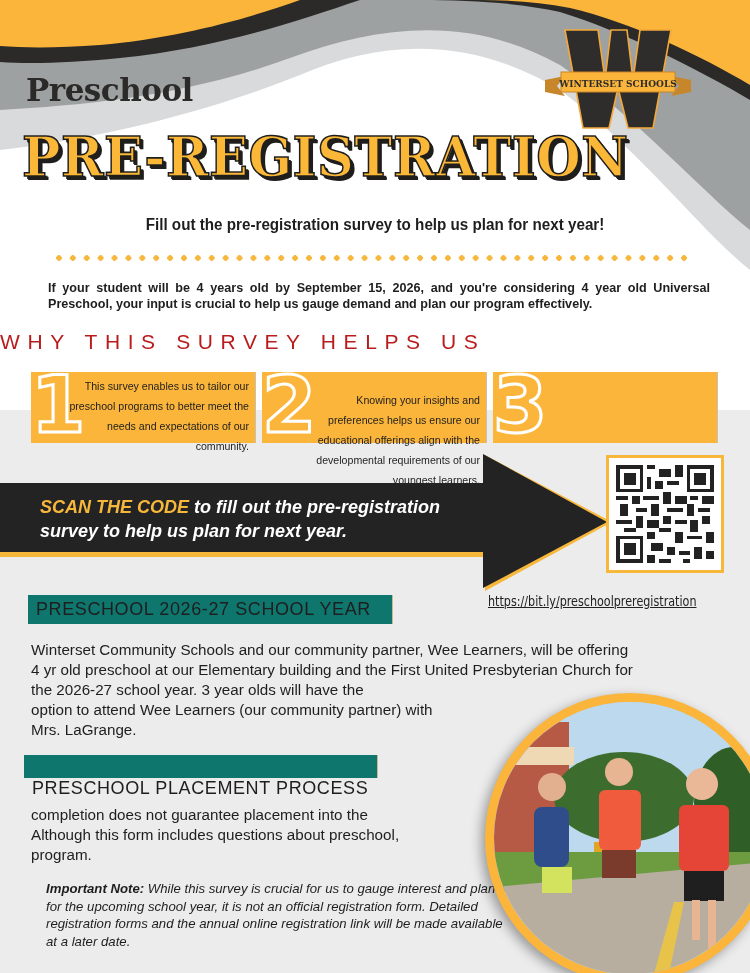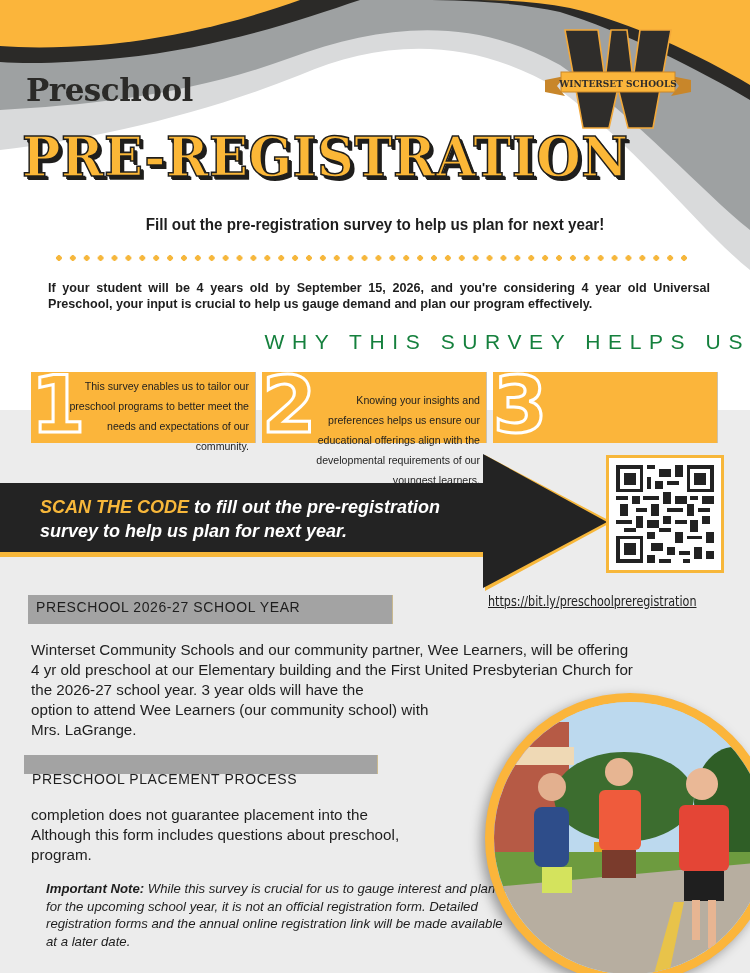--- a/index.html
+++ b/index.html
@@ -41,22 +41,22 @@
       background-image: radial-gradient(circle, #f6b73c 2.6px, transparent 3px);
       background-size: 13.9px 8px; background-repeat: repeat-x;
     }
     .intro {
       position: absolute; left: 48px; top: 280px; width: 662px;
       font-size: 12.6px; line-height: 16px; color: #1e1e1e;
       text-align: justify; text-align-last: left;
       font-weight: bold;
     }
     .why {
-      position: absolute; left: 0; top: 330px; width: 750px; text-align: right;
-      font-size: 21px; letter-spacing: 7.6px; color: #15803d; font-weight: normal;
+      position: absolute; left: 0; top: 330px; width: 750px; text-align: left;
+      font-size: 21px; letter-spacing: 7.6px; color: #b91c1c; font-weight: normal;
     }
     .card {
       position: absolute; top: 372px; height: 71px; background: #fbb53b;
       border-right: 1px solid #c9c1b1;
     }
     .card .num {
       position: absolute; left: 0; top: -6px;
       font-family: "DejaVu Sans", sans-serif; font-weight: bold; font-size: 78px;
       color: #fbb53b; -webkit-text-stroke: 3px #ffffff; line-height: 1;
     }
@@ -78,22 +78,22 @@
       background: #ffffff; border: 3px solid #f7b73a; padding: 7px;
     }
     .qr-box svg { width: 100%; height: 100%; display: block; }
     .url {
       position: absolute; left: 488px; top: 593px;
       font-size: 13.5px; color: #222; text-decoration: underline;
       font-family: "DejaVu Sans Condensed", "DejaVu Sans", sans-serif;
       transform: scaleX(0.92); transform-origin: left top;
     }
     .head-box {
-      position: absolute; background: #a3a3a3; border-right: 1px solid #c9b98f;
-      font-size: 14px; color: #1e1e1e; letter-spacing: 0.6px; padding: 4px 0 0 8px;
+      position: absolute; background: #0f766e; border-right: 1px solid #c9b98f;
+      font-size: 18px; color: #1e1e1e; letter-spacing: 0.6px; padding: 4px 0 0 8px;
       white-space: nowrap;
     }
     .para {
       position: absolute; font-size: 15.2px; line-height: 20px; color: #1e1e1e; margin-top: 6px;
     }
     .note {
       position: absolute; left: 31px; top: 880px; width: 460px;
       font-size: 13.2px; line-height: 17.5px; color: #1e1e1e; font-style: italic; margin-left: 15px;
     }
     .note b { font-weight: bold; }
@@ -215,25 +215,25 @@
   </svg>
 </div>
 
 <a class="url">https://bit.ly/preschoolpreregistration</a>
 
 <div class="head-box" style="left:28px; top:595px; width:365px; height:29px;">PRESCHOOL 2026-27 SCHOOL YEAR</div>
 <div class="para" style="left:31px; top:634px; width:700px;">
   <div>Winterset Community Schools and our community partner, Wee Learners, will be offering</div>
   <div>4 yr old preschool at our Elementary building and the First United Presbyterian Church for</div>
   <div>the 2026-27 school year. 3 year olds will have the</div>
-  <div>option to attend Wee Learners (our community school) with</div>
+  <div>option to attend Wee Learners (our community partner) with</div>
   <div>Mrs. LaGrange.</div>
 </div>
 
-<div class="head-box" style="left:24px; top:755px; width:354px; height:19px; padding-top:16px;">PRESCHOOL PLACEMENT PROCESS</div>
+<div class="head-box" style="left:24px; top:755px; width:354px; height:19px; padding-top:23px;">PRESCHOOL PLACEMENT PROCESS</div>
 <div class="para" style="left:31px; top:799px; width:450px;">
   <div>completion does not guarantee placement into the</div>
   <div>Although this form includes questions about preschool,</div>
   <div>program.</div>
 </div>
 
 <div class="note"><b>Important Note:</b><span> While this survey is crucial for us to gauge interest and plan for the upcoming school year, it is not an official registration form. Detailed registration forms and the annual online registration link will be made available at a later date.</span></div>
 
 <div class="photo">
   <svg viewBox="0 0 272 272" preserveAspectRatio="none">

